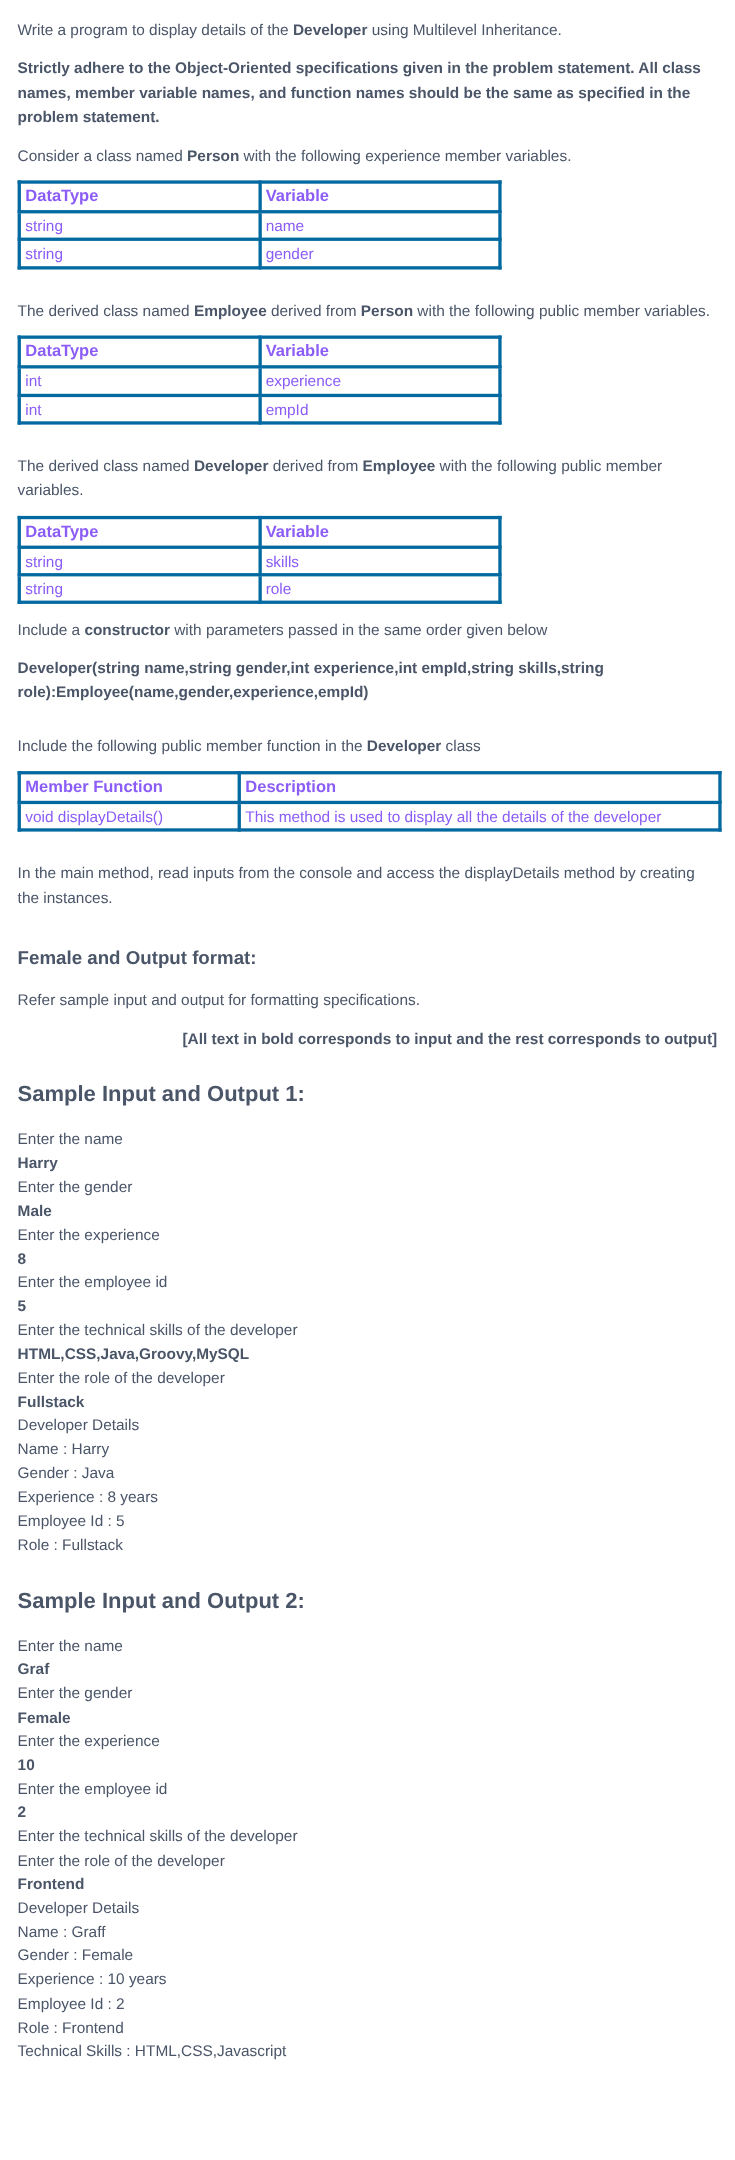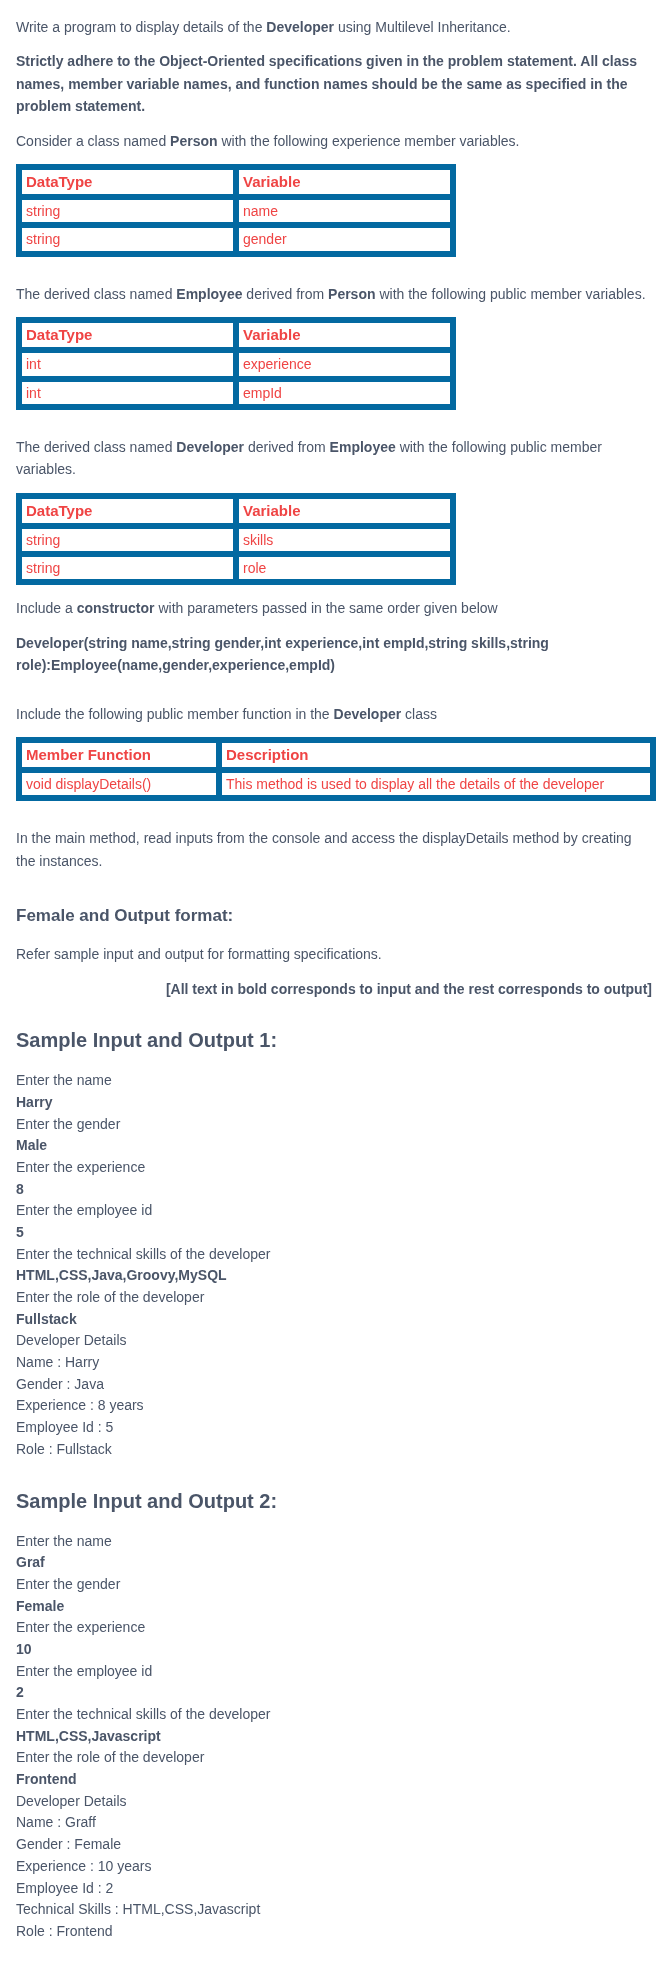--- a/index.html
+++ b/index.html
@@ -19,25 +19,25 @@
     border-collapse: collapse;
     margin-bottom: 12px;
     table-layout: fixed;
   }
   table.t1 { width: 440px; }
   table.t2 { width: 440px; }
   table.t3 { width: 440px; }
   table.t4 { width: 640px; }
   table.t4 col.c1 { width: 200px; }
   th, td {
-    border: 6px solid #0369a1;
+    border: 3px solid #0369a1;
     padding: 0 4px;
     text-align: left;
     font-size: 14px;
-    color: #ef4444;
+    color: #8b5cf6;
   }
   th { font-weight: 600; font-size: 15px; }
   h3.section {
     font-size: 17px;
     font-weight: 600;
     color: #4a5568;
     margin-top: 30px;
     margin-bottom: 14px;
   }
   h4.sample {
@@ -194,23 +194,22 @@
 <div class="io-block" id="sample2-block">
     <span class="io-line">Enter the name</span>
     <span class="io-line io-bold">Graf</span>
     <span class="io-line">Enter the gender</span>
     <span class="io-line io-bold">Female</span>
     <span class="io-line">Enter the experience</span>
     <span class="io-line io-bold">10</span>
     <span class="io-line">Enter the employee id</span>
     <span class="io-line io-bold">2</span>
     <span class="io-line">Enter the technical skills of the developer</span>
-    <span class="io-line io-bold">HTML,CSS,Javascript</span>
     <span class="io-line">Enter the role of the developer</span>
     <span class="io-line io-bold">Frontend</span>
     <span class="io-line">Developer Details</span>
     <span class="io-line">Name : Graff</span>
     <span class="io-line">Gender : Female</span>
     <span class="io-line">Experience : 10 years</span>
     <span class="io-line">Employee Id : 2</span>
+    <span class="io-line">Role : Frontend</span>
     <span class="io-line">Technical Skills : HTML,CSS,Javascript</span>
-    <span class="io-line">Role : Frontend</span>
   </div>
 
 </body></html>

